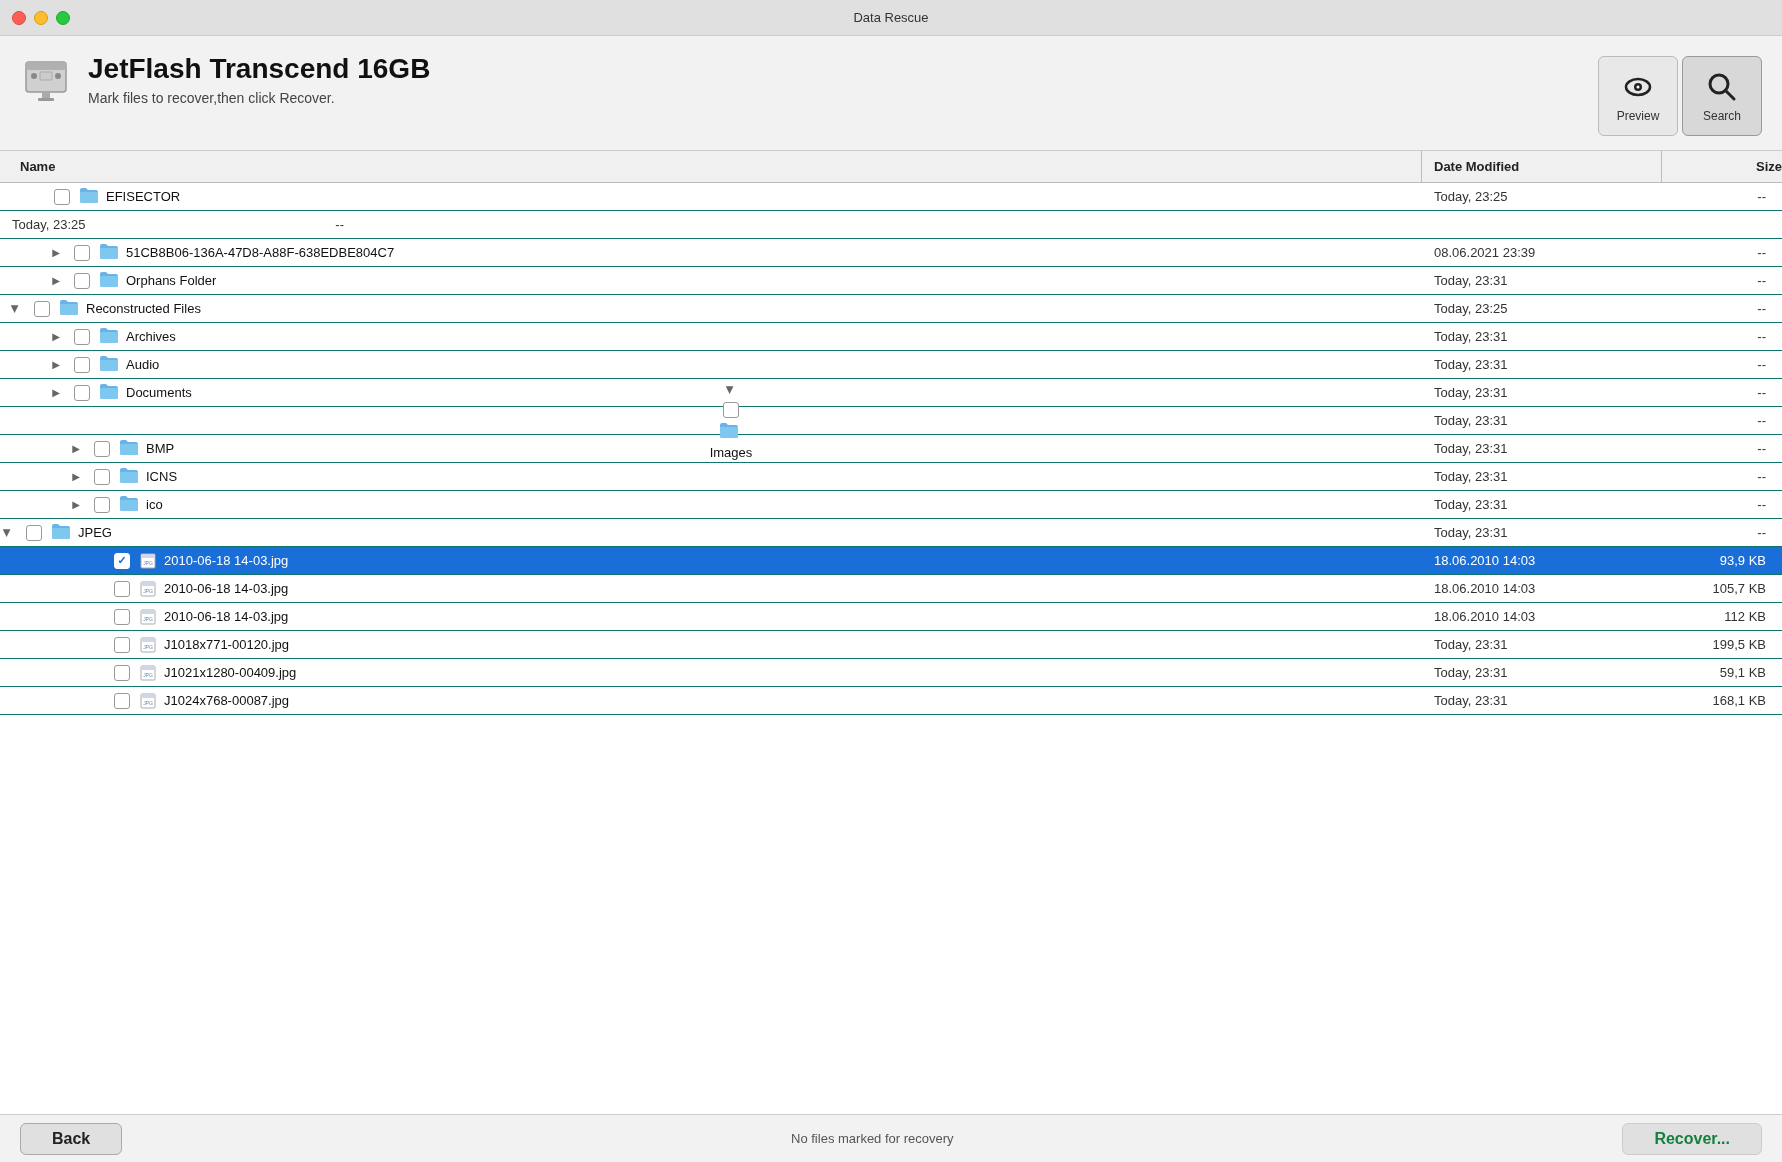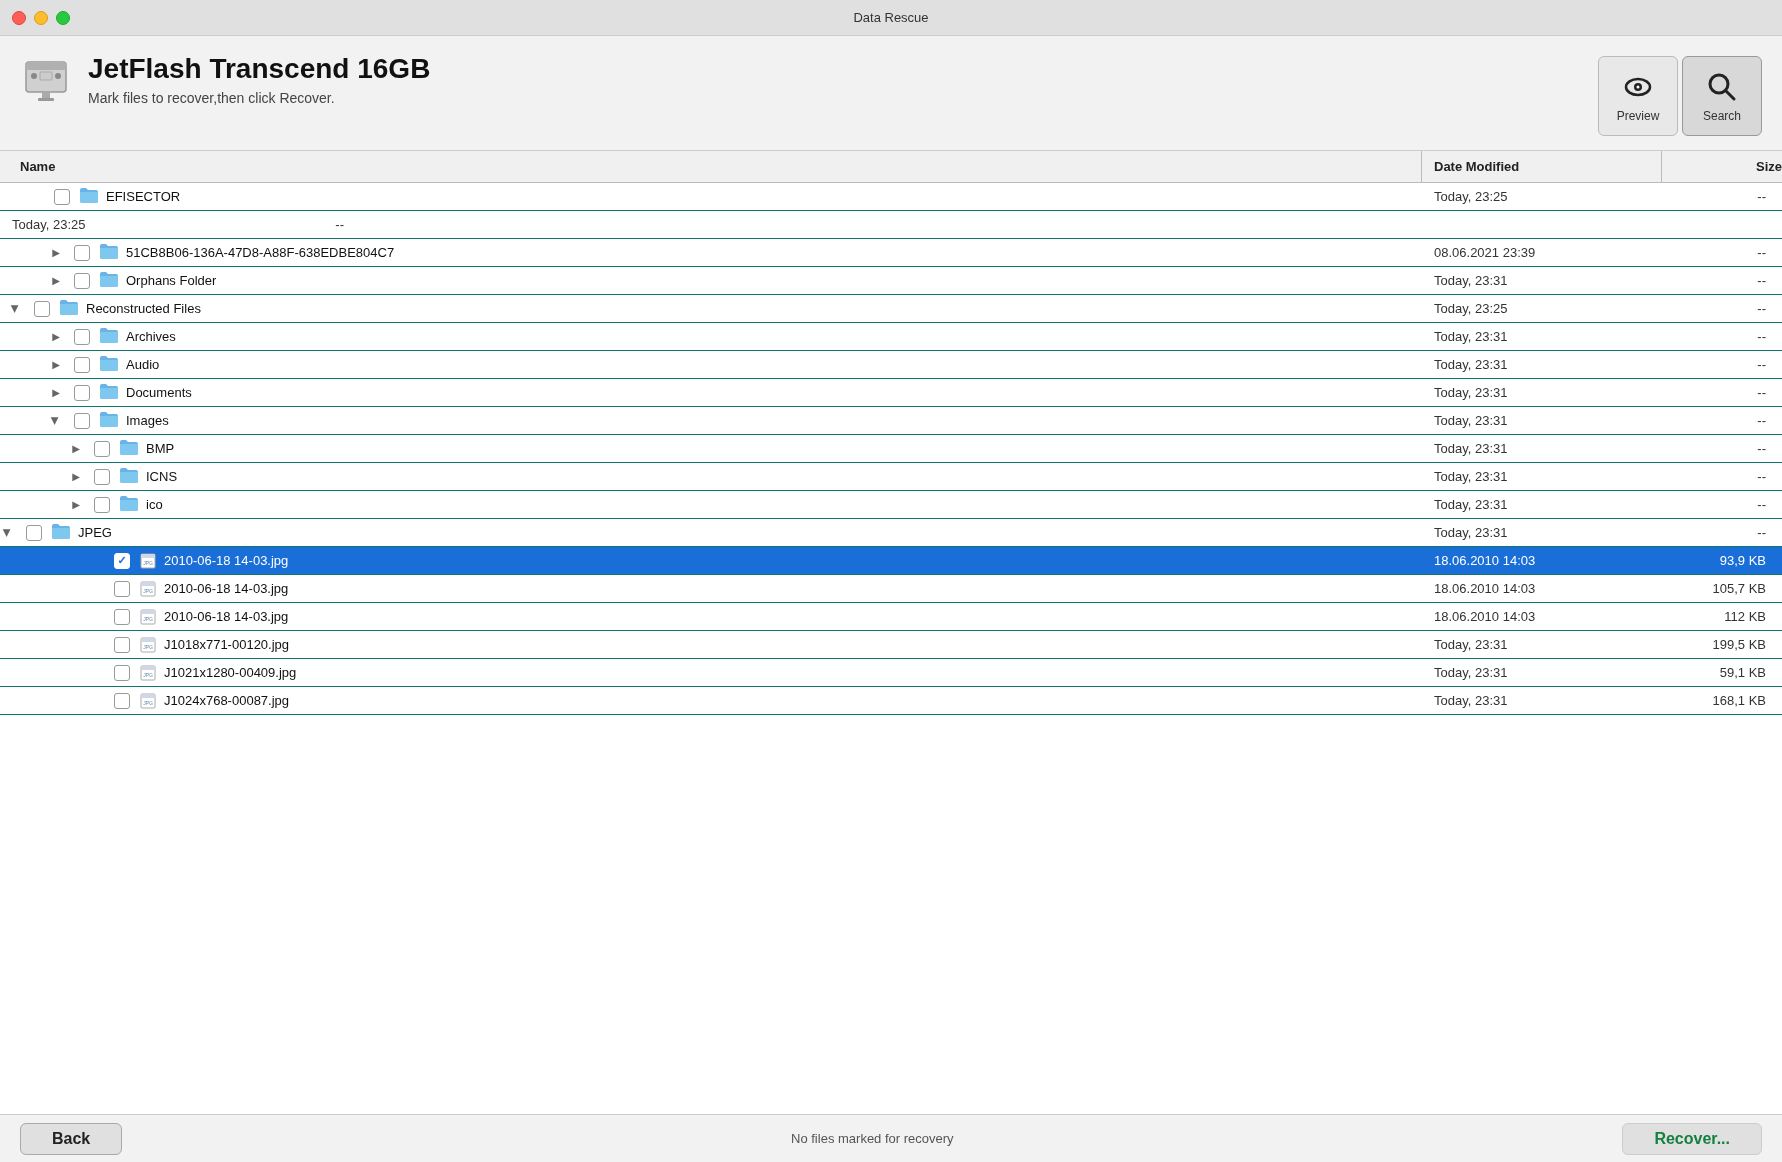--- a/index.html
+++ b/index.html
@@ -433,21 +433,21 @@
         <div style="margin-right: 4px;"><svg width="18" height="16" viewBox="0 0 18 16">
         <path d="M0 3 Q0 1 2 1 L6 1 L8 3 L16 3 Q18 3 18 5 L18 14 Q18 16 16 16 L2 16 Q0 16 0 14 Z" fill="#6ab3e8"></path>
         <path d="M0 5 L18 5 L18 14 Q18 16 16 16 L2 16 Q0 16 0 14 Z" fill="#7ec8f0"></path>
       </svg></div>
         <span style="overflow: hidden; text-overflow: ellipsis; white-space: nowrap;">Documents</span>
       </div>
       <div class="file-date">Today, 23:31</div>
       <div class="file-size">--</div>
     </div>
     <div class="file-row">
-      <div class="file-row-name" style="padding-left: 48px;">
+      <div class="file-row-name" style="padding-left: 48px; flex-direction: column;">
         <div class="chevron open" style="visibility: visible;">▶</div>
         <div class="checkbox"></div>
         <div style="margin-right: 4px;"><svg width="18" height="16" viewBox="0 0 18 16">
         <path d="M0 3 Q0 1 2 1 L6 1 L8 3 L16 3 Q18 3 18 5 L18 14 Q18 16 16 16 L2 16 Q0 16 0 14 Z" fill="#6ab3e8"></path>
         <path d="M0 5 L18 5 L18 14 Q18 16 16 16 L2 16 Q0 16 0 14 Z" fill="#7ec8f0"></path>
       </svg></div>
         <span style="overflow: hidden; text-overflow: ellipsis; white-space: nowrap;">Images</span>
       </div>
       <div class="file-date">Today, 23:31</div>
       <div class="file-size">--</div>

